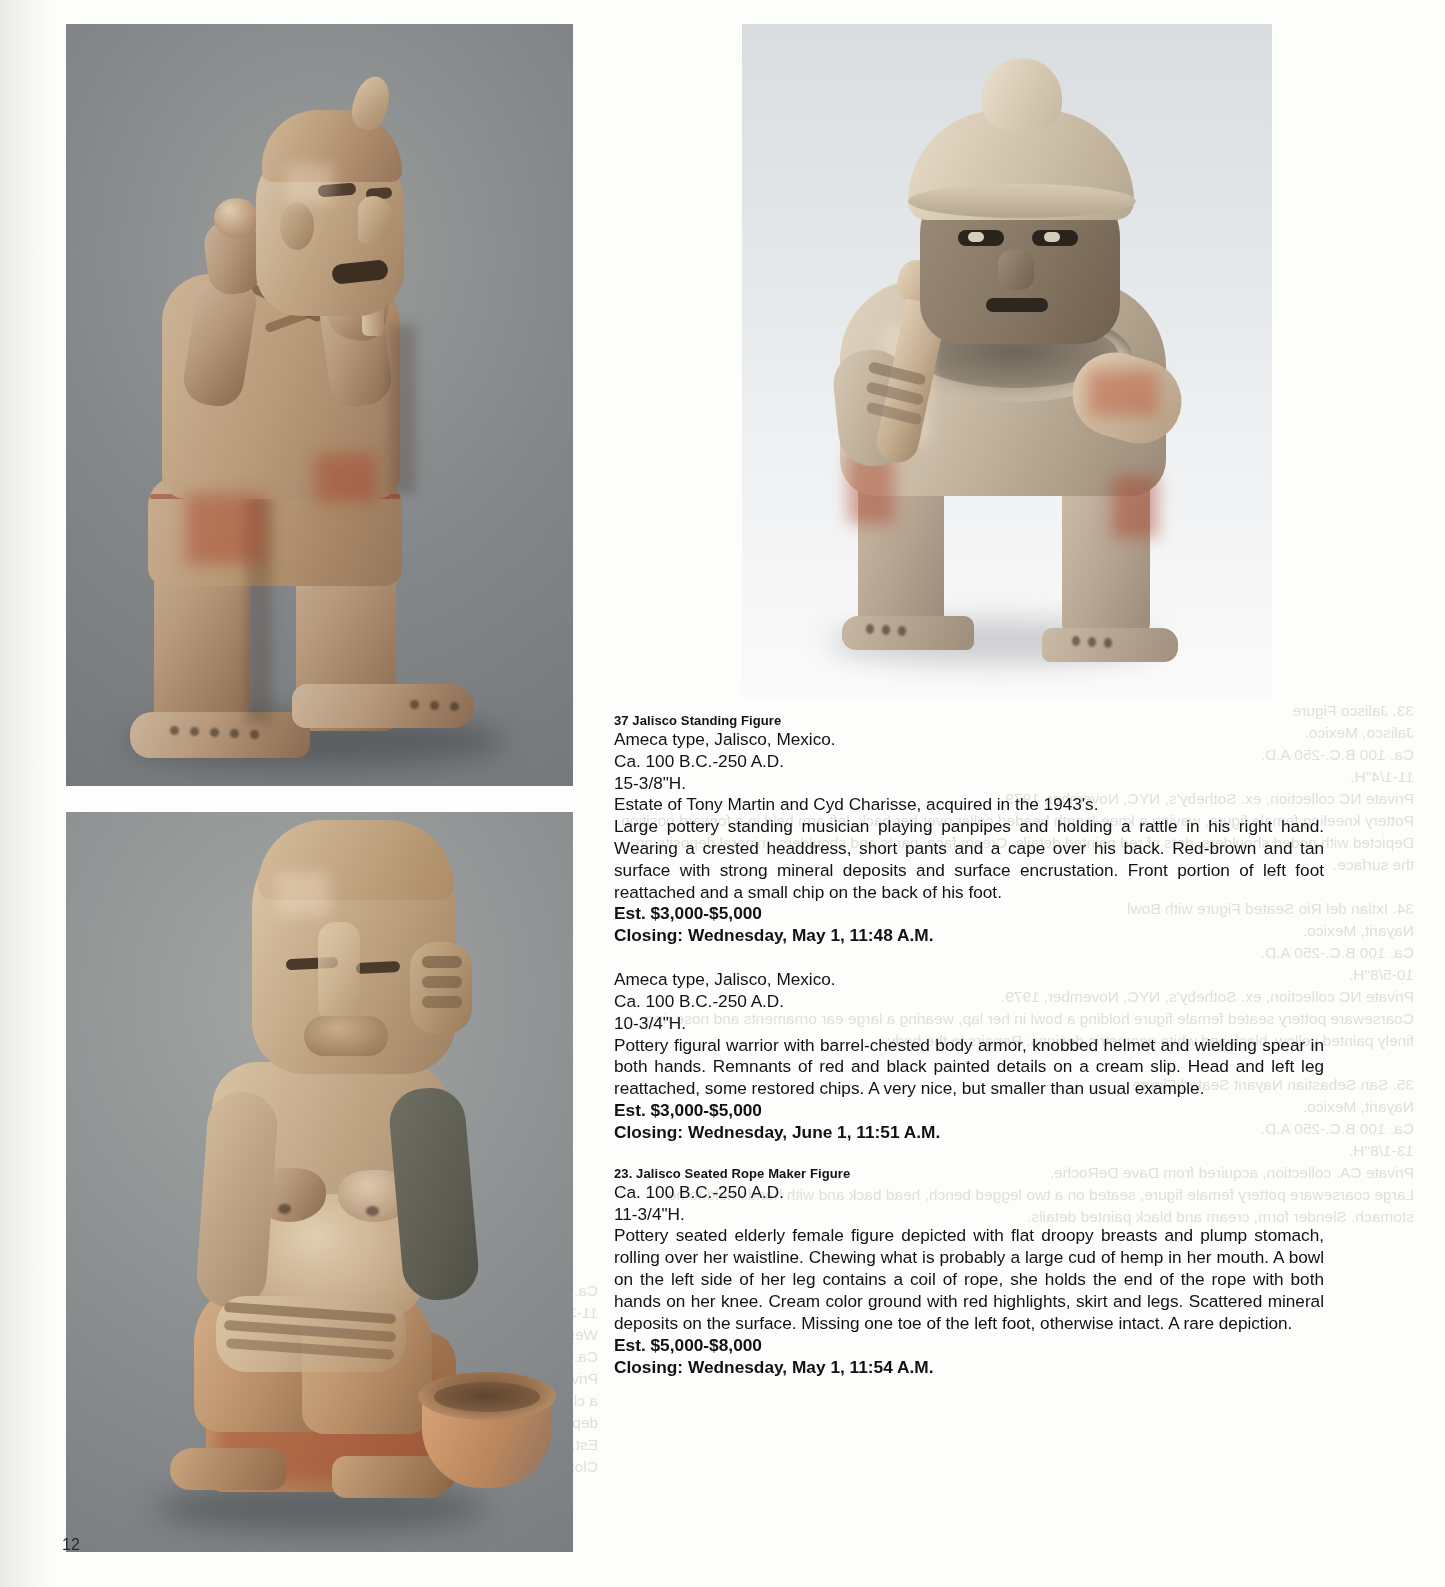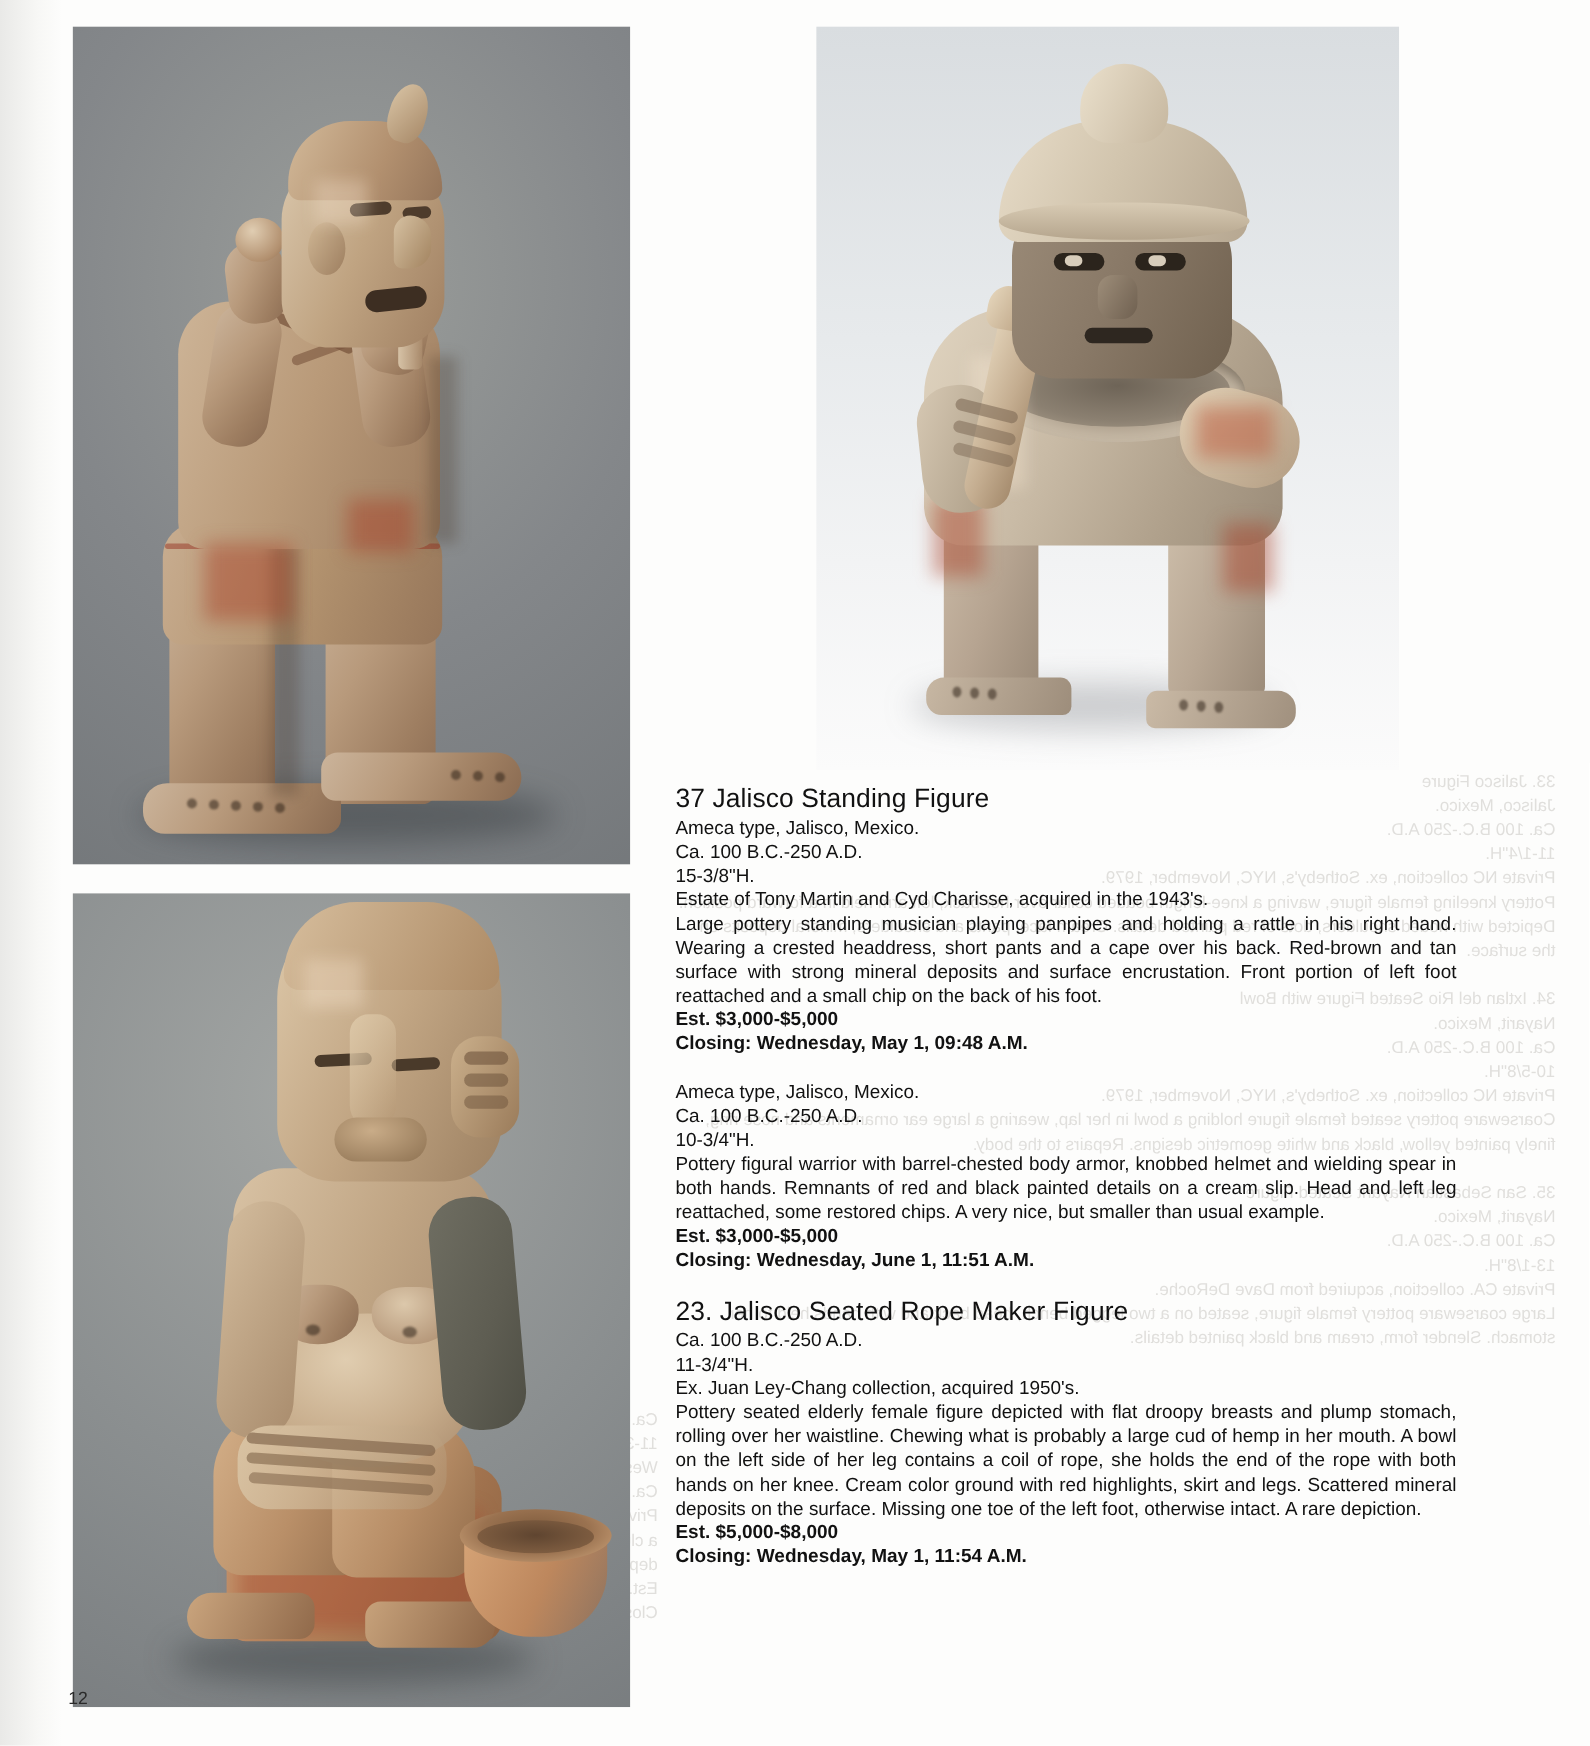--- a/index.html
+++ b/index.html
@@ -109,22 +109,22 @@
 
   
   #catalog-column {
     position: absolute;
     left: 614px;
     top: 713px;
     width: 710px;
   }
   .entry { margin-bottom: 22px; }
   .entry-title {
-    font-weight: normal;
-    font-size: 24px;
+    font-weight: bold;
+    font-size: 13px;
     letter-spacing: .1px;
     margin-bottom: 1px;
   }
   .entry-line {
     font-size: 17.2px;
     line-height: 1.265;
   }
   .entry-desc {
     font-size: 17.2px;
     line-height: 1.27;
@@ -387,37 +387,36 @@
   <div id="catalog-column">
 
     <div class="entry">
       <div class="entry-title">37 Jalisco Standing Figure</div>
       <div class="entry-line">Ameca type, Jalisco, Mexico.</div>
       <div class="entry-line">Ca. 100 B.C.-250 A.D.</div>
       <div class="entry-line">15-3/8"H.</div>
       <div class="entry-line">Estate of Tony Martin and Cyd Charisse, acquired in the 1943's.</div>
       <div class="entry-desc">Large pottery standing musician playing panpipes and holding a rattle in his right hand. Wearing a crested headdress, short pants and a cape over his back. Red-brown and tan surface with strong mineral deposits and surface encrustation. Front portion of left foot reattached and a small chip on the back of his foot.</div>
       <div class="entry-est">Est. $3,000-$5,000</div>
-      <div class="entry-closing">Closing: Wednesday, May 1, 09:48 A.M.</div>
+      <div class="entry-closing">Closing: Wednesday, May 1, 11:48 A.M.</div>
     </div>
 
     <div class="entry">
       <div class="entry-line">Ameca type, Jalisco, Mexico.</div>
       <div class="entry-line">Ca. 100 B.C.-250 A.D.</div>
       <div class="entry-line">10-3/4"H.</div>
       <div class="entry-desc">Pottery figural warrior with barrel-chested body armor, knobbed helmet and wielding spear in both hands. Remnants of red and black painted details on a cream slip. Head and left leg reattached, some restored chips. A very nice, but smaller than usual example.</div>
       <div class="entry-est">Est. $3,000-$5,000</div>
       <div class="entry-closing">Closing: Wednesday, June 1, 11:51 A.M.</div>
     </div>
 
     <div class="entry">
       <div class="entry-title">23. Jalisco Seated Rope Maker Figure</div>
       <div class="entry-line">Ca. 100 B.C.-250 A.D.</div>
       <div class="entry-line">11-3/4"H.</div>
-      <div class="entry-line">Ex. Juan Ley-Chang collection, acquired 1950's.</div>
       <div class="entry-desc">Pottery seated elderly female figure depicted with flat droopy breasts and plump stomach, rolling over her waistline. Chewing what is probably a large cud of hemp in her mouth. A bowl on the left side of her leg contains a coil of rope, she holds the end of the rope with both hands on her knee. Cream color ground with red highlights, skirt and legs. Scattered mineral deposits on the surface. Missing one toe of the left foot, otherwise intact. A rare depiction.</div>
       <div class="entry-est">Est. $5,000-$8,000</div>
       <div class="entry-closing">Closing: Wednesday, May 1, 11:54 A.M.</div>
     </div>
   </div>
 
   <div id="page-number">12</div>
 </div>
 
 </body></html>

